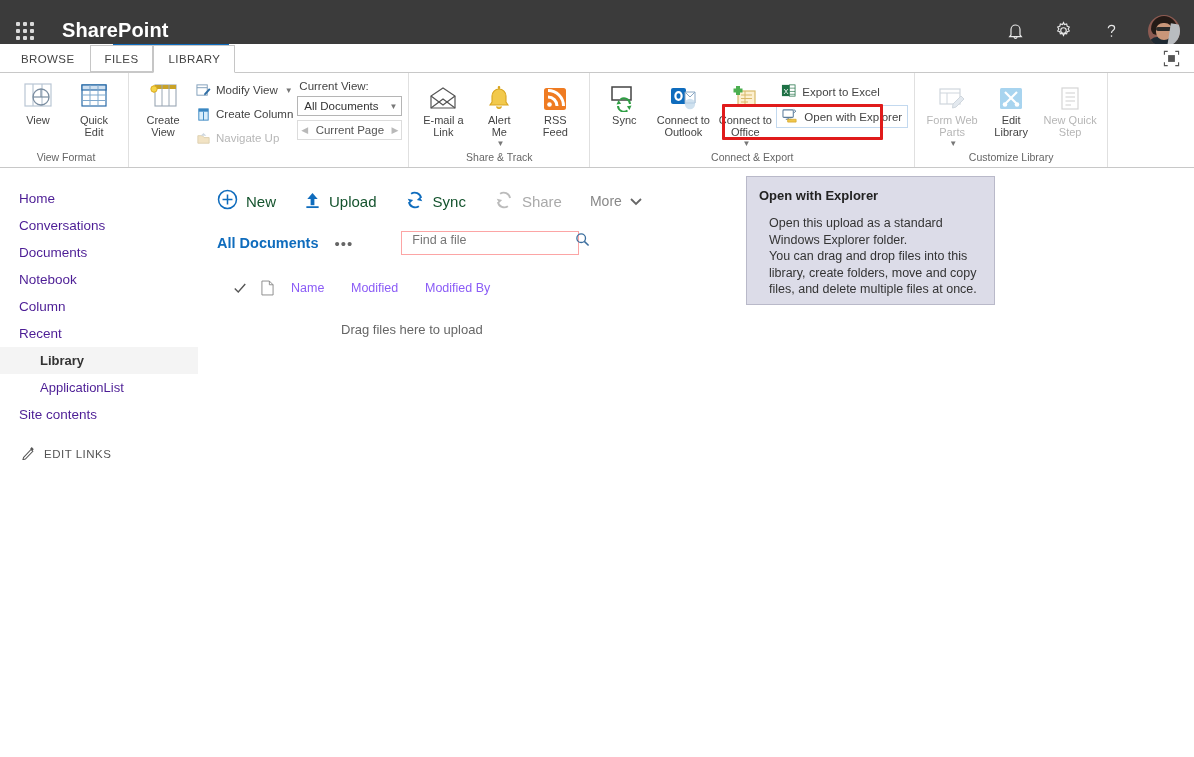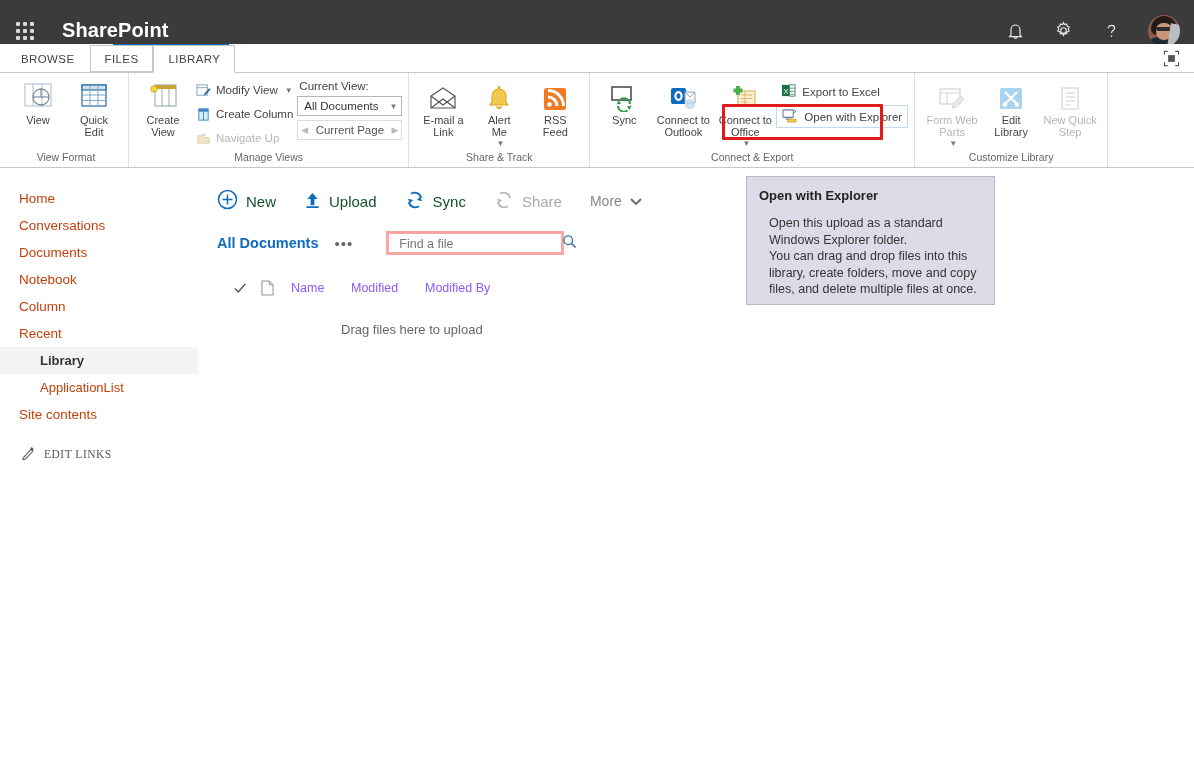--- a/index.html
+++ b/index.html
@@ -140,44 +140,44 @@
 
   
   #page{ display:flex; height:calc(757px - 44px - 29px - 96px); }
 
   #leftnav{
     width:199px; flex:0 0 199px; padding-top:17px; border-right:1px solid #fff;
     background:#fff; position:relative;
   }
   .navitem{
     height:27px; display:flex; align-items:center; padding-left:19px;
-    font-size:13.5px; color:#c2410c; cursor:pointer;
+    font-size:13.5px; color:#4c1d95; cursor:pointer;
   }
   .navitem.sub{ padding-left:40px; font-size:13px;}
   .navitem.selected{ background:#f4f4f4; color:#333; font-weight:bold; }
   #editlinks{
     display:flex; align-items:center; gap:9px; padding-left:21px; margin-top:18px;
-    font-size:11.5px; letter-spacing:.5px; color:#555; cursor:pointer;font-family:Liberation Serif, serif;
+    font-size:11.5px; letter-spacing:.5px; color:#555; cursor:pointer;
   }
 
   #content{ flex:1; padding:18px 0 0 18px; position:relative;}
   #cmdbar{ display:flex; align-items:center; gap:0; height:30px; }
   .cmd{
     display:flex; align-items:center; gap:8px; cursor:pointer;
     font-size:15px; color:#14532d; padding-right:28px;
   }
   .cmd.grey{ color:#aaa; }
   .cmd.more{ color:#888; font-size:14px; }
 
   #viewrow{ display:flex; align-items:center; margin-top:14px; height:26px;}
   #view-name{ font-size:14.5px; font-weight:bold; color:#0f6cbd; cursor:pointer; }
   #view-ellipsis{ color:#666; font-size:15px; letter-spacing:1px; margin-left:16px; cursor:pointer;}
   #searchbox{
-    margin-left:33px; width:178px; height:24px; border:3px solid #fca5a5; background:#fff;
-    display:flex; align-items:flex-end; padding:0 6px 0 8px;
+    margin-left:48px; width:178px; height:24px; border:1px solid #fca5a5; background:#fff;
+    display:flex; align-items:flex-start; padding:0 6px 0 8px;
   }
   #searchbox input{
     flex:1; border:none; outline:none; font-size:12.5px; color:#333;
     font-family:"Liberation Sans", sans-serif; background:transparent;
   }
   #searchbox input::placeholder{ color:#767676; }
 
   #listhdr{
     display:flex; align-items:center; margin-top:21px; height:22px; padding-left:16px;
     font-size:12.5px; color:#8b5cf6;
@@ -346,21 +346,20 @@
           <span>All Documents</span>
           <span class="caret">▼</span>
         </div>
         <div class="pagebox">
           <span class="arw">◀</span>
           <span>Current Page</span>
           <span class="arw">▶</span>
         </div>
       </div>
     </div>
-    <div class="rgroup-title">Manage Views</div>
   </div>
 
 
   <div class="rgroup">
     <div class="rgroup-body">
       <div class="bigbtn">
         <div class="ico">
           <svg width="30" height="26" viewBox="0 0 30 26">
             <path d="M3 22 V10 L15 2 L27 10 V22 Z" fill="#fff" stroke="#555" stroke-width="1.2"></path>
             <path d="M3 22 L15 13 L27 22" fill="none" stroke="#555" stroke-width="1.2"></path>

